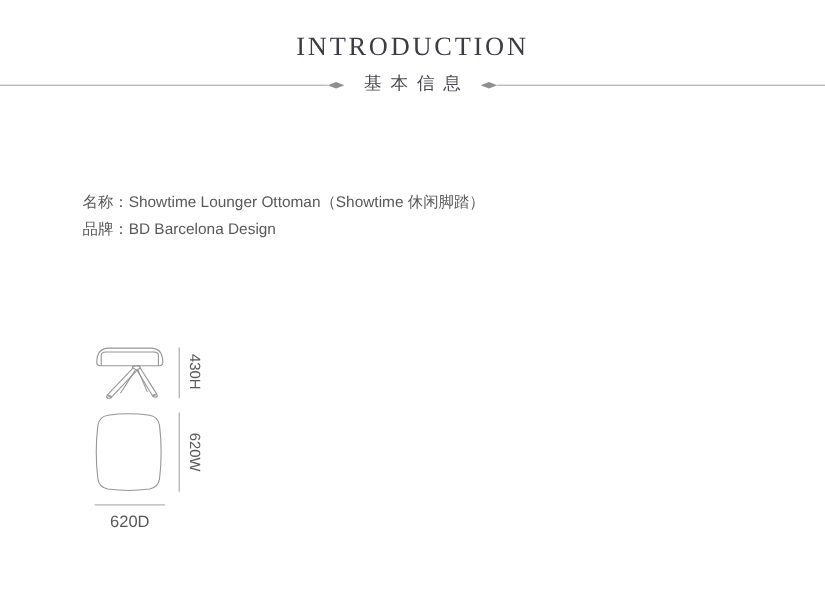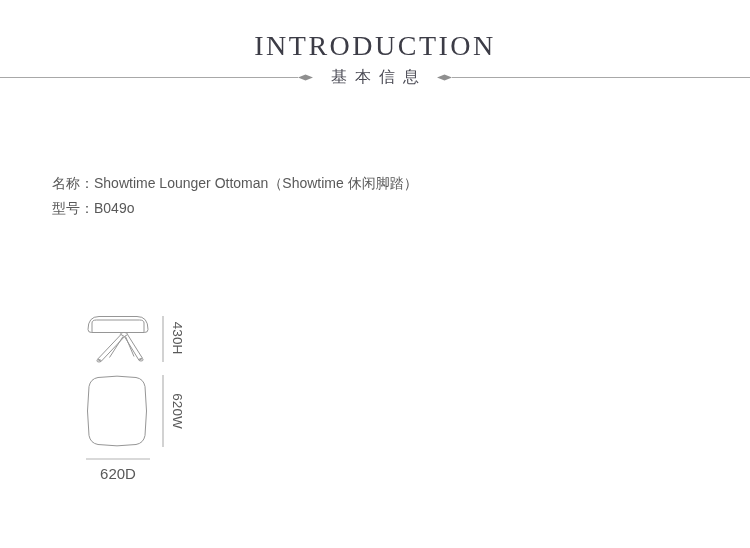--- a/index.html
+++ b/index.html
@@ -13,34 +13,33 @@
   }
 
   
   .page-title {
     position: absolute;
     top: 30px;
     left: 0;
     width: 100%;
     text-align: center;
     font-family: "Liberation Serif", "DejaVu Serif", serif;
-    font-size: 28px;
+    font-size: 24px;
     font-weight: 400;
     letter-spacing: 2.5px;
     color: #3c3c46;
   }
 
   .subtitle-row {
     position: absolute;
     top: 66px;
     left: 0;
     width: 100%;
     height: 22px;
     display: flex;
-    align-items: center;
   }
   .deco-line {
     flex: 1;
     display: flex;
     align-items: center;
     min-width: 0;
   }
   .deco-line .rule {
     flex: 1;
     height: 1px;
@@ -60,21 +59,21 @@
   
   .info-block {
     position: absolute;
     left: 52px;
     top: 171px;
     width: 660px;
     font-size: 14px;
     line-height: 24.8px;
     color: #595959;
   }
-  .info-row { white-space: nowrap; }
+  .info-row { white-space: nowrap; margin-left: 23px; }
   .info-label, .info-value { color: #595959; }
 
   
   .diagram {
     position: absolute;
     left: 80px;
     top: 308px;
     width: 120px;
     height: 180px;
   }
@@ -110,21 +109,21 @@
       </svg>
       <div class="rule"></div>
     </div>
   </div>
 
   <div class="info-block">
     <div class="info-row">
       <span class="info-label">名称：</span><span class="info-value">Showtime Lounger Ottoman（Showtime 休闲脚踏）</span>
     </div>
     <div class="info-row">
-      <span class="info-label">型号：</span><span class="info-value">B049o</span>
+      <span class="info-label">品牌：</span><span class="info-value">BD Barcelona Design</span>
     </div>
   </div>
 
   <div class="diagram">
     <svg width="120" height="180" viewBox="0 0 120 180">
 
       <g>
         <path class="outline" d="M 8,21.5 Q 8,8.5 19,8.5 L 57,8.5 Q 68,8.5 68,21.5 Q 68,24.5 64.5,24.5 L 11.5,24.5 Q 8,24.5 8,21.5 Z"></path>
         <path class="outline" d="M 12,24.5 L 12,15 Q 12,12 16.5,12 L 59.5,12 Q 64,12 64,15 L 64,24.5"></path>
 

